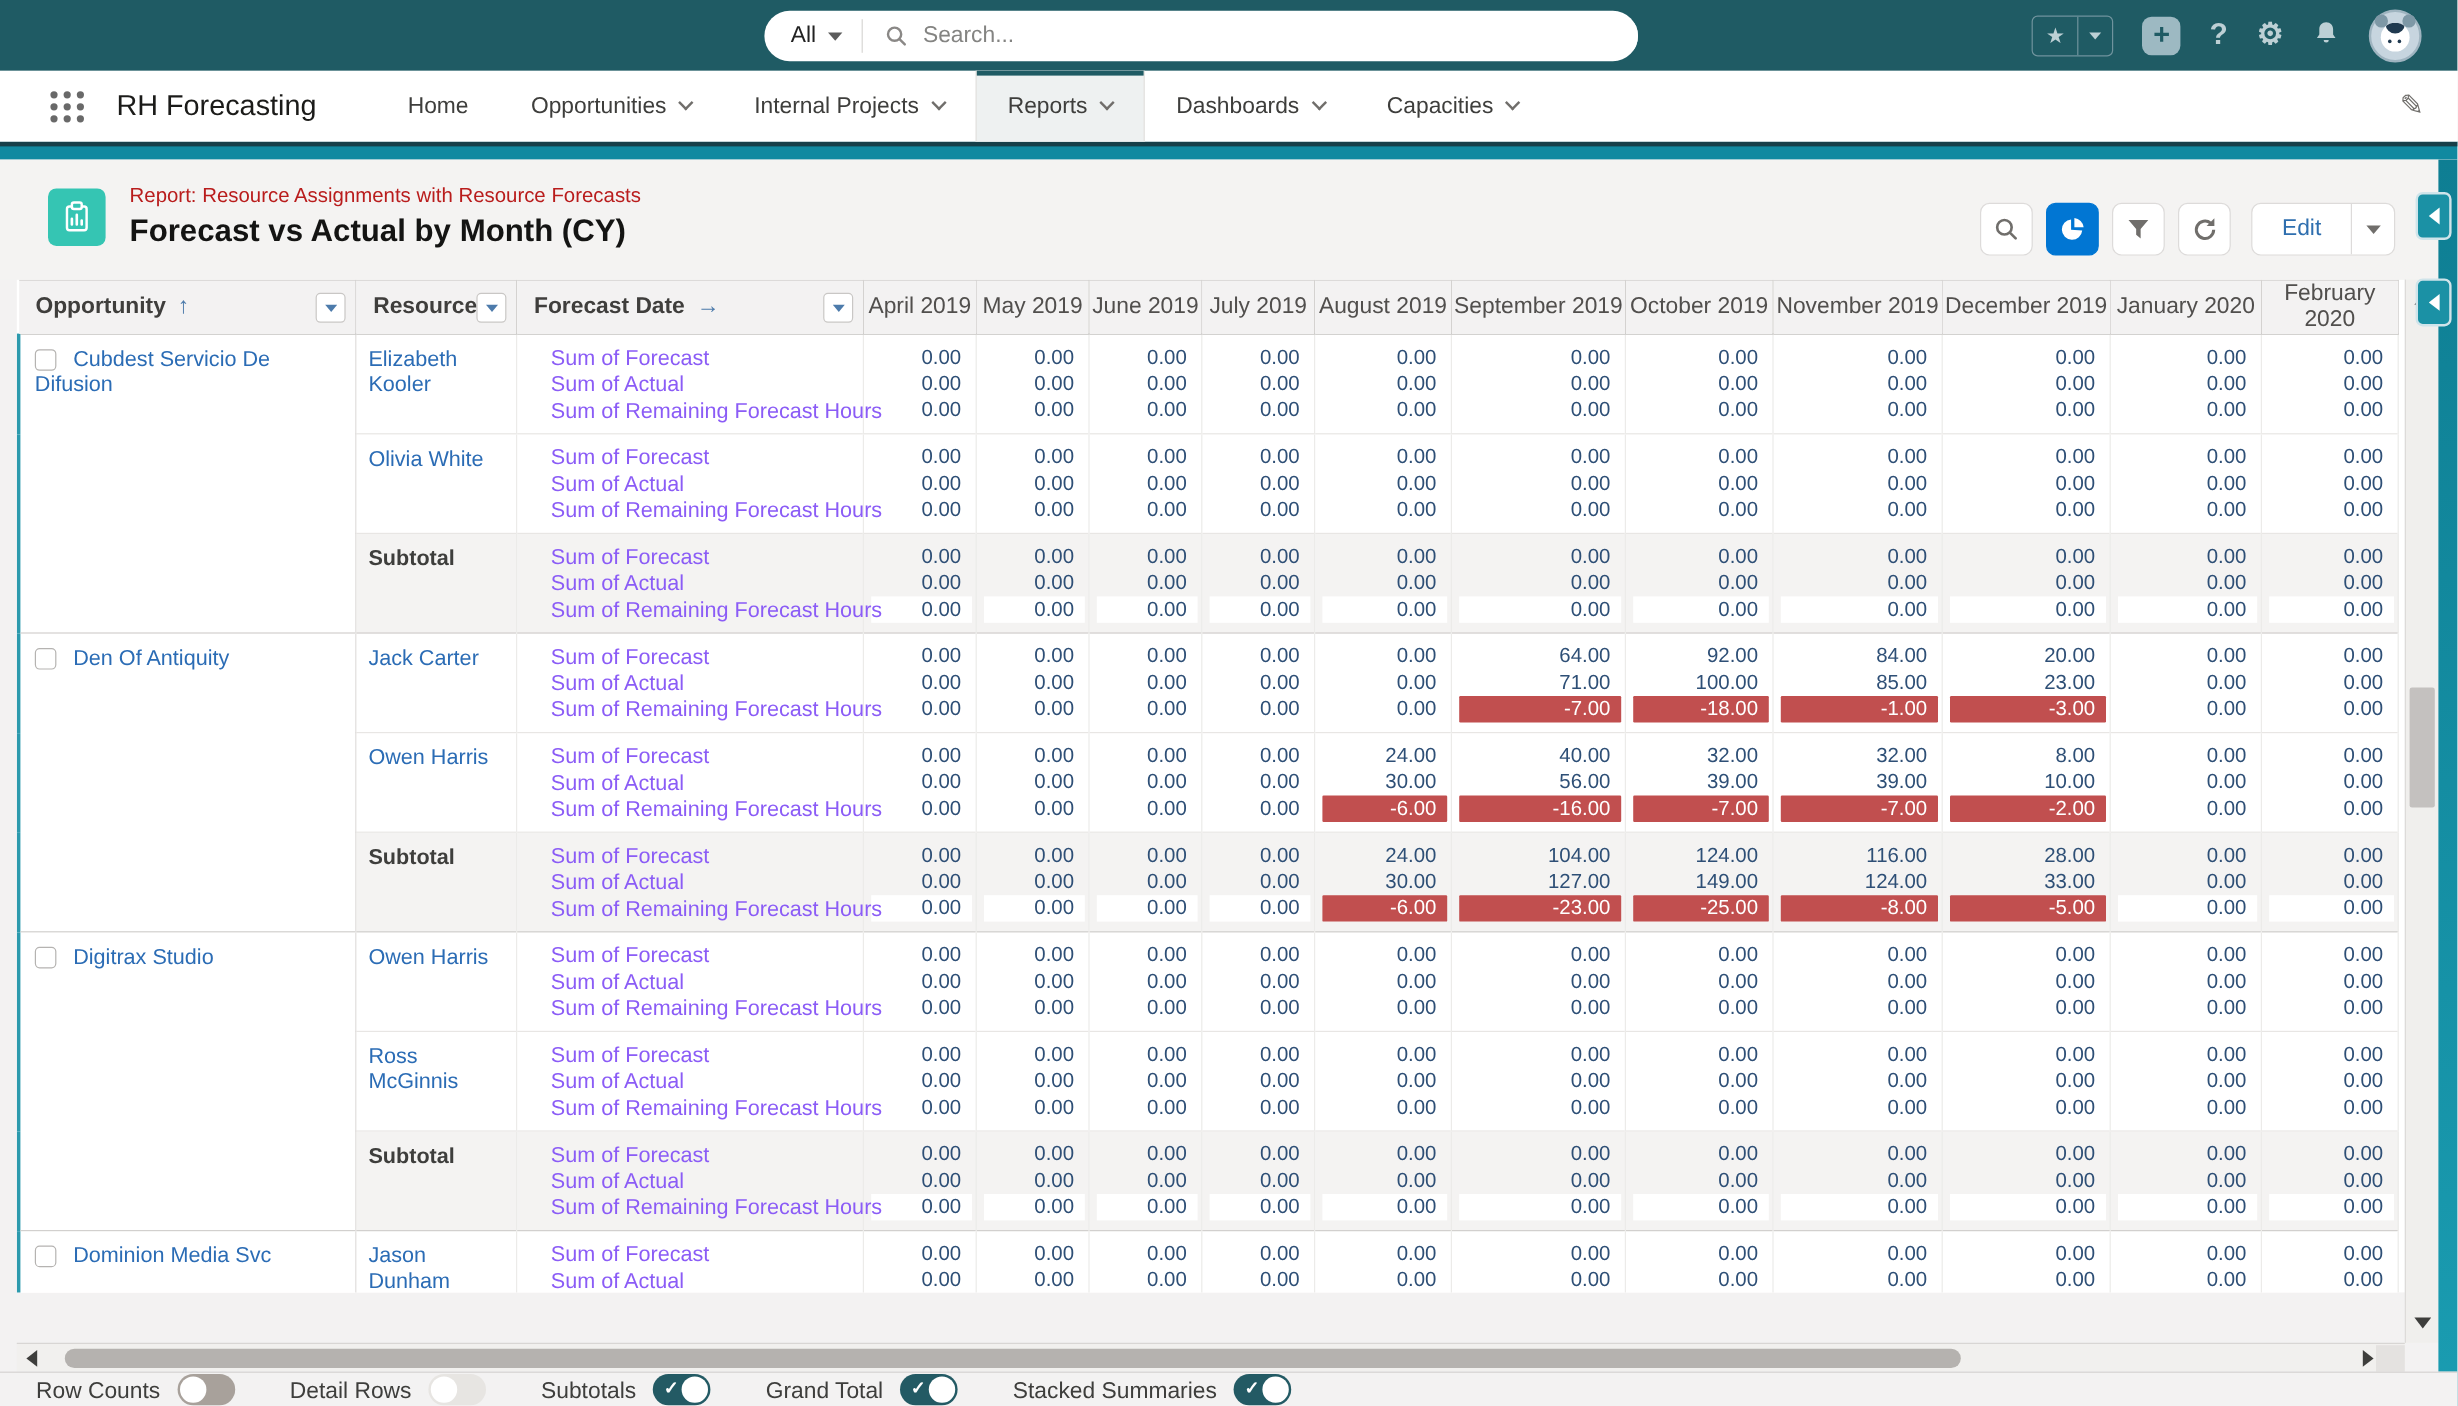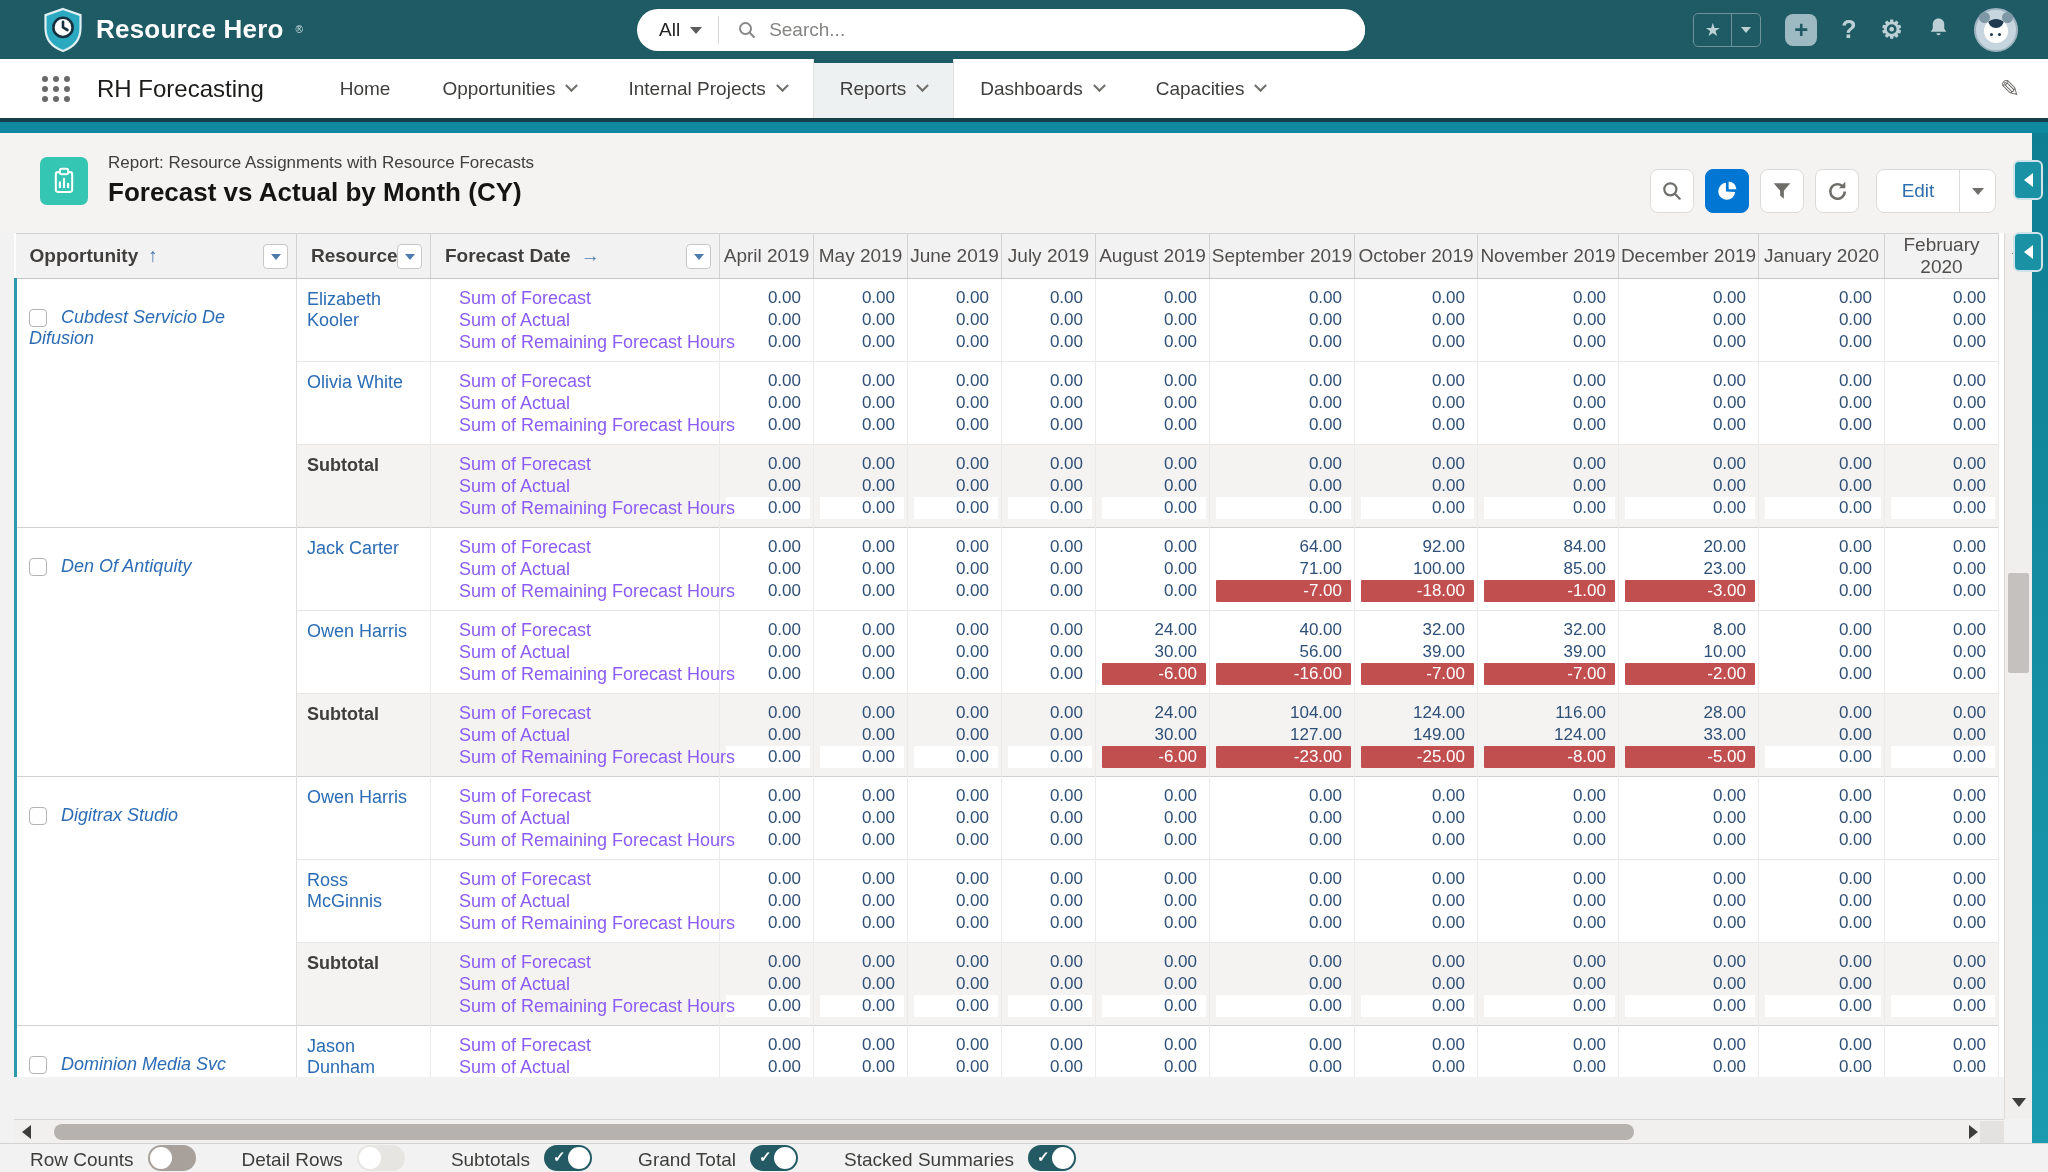--- a/index.html
+++ b/index.html
@@ -47,21 +47,21 @@
   .chev { width:9px; height:9px; border-right:2px solid #706e6b; border-bottom:2px solid #706e6b; transform:rotate(45deg) translate(-2px,-2px); }
   .navpencil { position:absolute; right:28px; font-size:24px; color:#706e6b; cursor:pointer; }
 
   
   .brandband { height:15px; background:#1089a0; border-top:4px solid #163f49; }
 
   
   .rheader { height:100px; background:#f4f3f2; position:relative; padding:20px 0 0 40px; display:flex; }
   .ricon { width:48px; height:48px; border-radius:7px; background:#35c5b3; display:flex; align-items:center; justify-content:center; margin-top:4px; }
   .rtitles { margin-left:20px; }
-  .rtype { font-size:17px; color:#404040; }
+  .rtype { font-size:17px; color:#b91c1c; }
   .rtitle { font-size:26px; font-weight:700; color:#141413; margin-top:4px; }
   .ractions { position:absolute; right:52px; top:36px; display:flex; gap:11px; align-items:center; }
   .abtn { width:44px; height:44px; border:1px solid #dddbda; border-radius:8px; background:#fff; color:#706e6b; display:flex; align-items:center; justify-content:center; cursor:pointer; }
   .abtn.blue { background:#0176d3; border-color:#0176d3; color:#fff; }
   .editsplit { display:flex; height:44px; border:1px solid #dddbda; border-radius:8px; background:#fff; overflow:hidden; margin-left:6px; }
   .editsplit .etxt { width:82px; border:none; background:none; color:#2f6faf; font-size:19px; cursor:pointer; font-family:inherit; }
   .editsplit .ecaret { width:36px; border:none; border-left:1px solid #dddbda; background:none; display:flex; align-items:center; justify-content:center; cursor:pointer; }
   .editsplit .caret-dn { border-top-color:#706e6b; }
 
   
@@ -70,21 +70,21 @@
   thead th { height:45px; background:#f3f2f2; border-right:1px solid #d4d2d0; border-bottom:1px solid #c9c7c5; border-top:1px solid #d4d2d0; font-size:19px; font-weight:700; color:#3f3e3c; position:relative; }
   thead th.tcol { text-align:left; padding-left:14px; }
   thead th.mcol { text-align:center; font-weight:400; color:#514f4d; }
   .sortarrow { color:#4d7bab; margin-left:10px; font-weight:400; }
   .filterbtn { position:absolute; right:8px; top:10px; width:25px; height:25px; background:#fff; border:1px solid #c9c7c5; border-radius:4px; cursor:pointer; display:flex; align-items:center; justify-content:center; }
   .filterbtn .caret-dn { border-left-width:5px; border-right-width:5px; border-top-width:6px; border-top-color:#4d7bab; }
   tbody td { vertical-align:top; border-right:1px solid #ecebe9; }
   tr.block { border-top:1px solid #e8e6e4; }
   tr.gstart { border-top:1px solid #d2d0ce; }
   tr.subtotal td { background:#f4f3f2; }
-  td.opp { background:#fff !important; border-left:3px solid #2c9aad; border-right:1px solid #e0dedd; padding:28px 12px;font-style:italic; }
+  td.opp { background:#fff !important; border-left:3px solid #2c9aad; border-right:1px solid #e0dedd; padding:10px 12px; }
   .cbx { display:inline-block; width:18px; height:18px; border:1px solid #b5b3b1; border-radius:4px; background:#fff; margin-right:14px; vertical-align:-4px; cursor:pointer; }
   a.link { color:#2b6cb5; text-decoration:none; font-size:18px; cursor:pointer; }
   td.res { padding:10px 10px; font-size:18px; }
   .subname { font-weight:700; color:#3e3e3c; font-size:18px; }
   td.meas { padding:8px 12px; }
   .mlabel { font-size:18px; color:#8b5cf6; line-height:22px; height:22px; white-space:nowrap;margin-left:16px; }
   td.num { padding:8px 0; text-align:right; }
   .val { font-size:17px; color:#2e4f76; line-height:22px; height:22px; padding-right:12px; }
   .val.neg { background:#c14f4f; color:#fff; margin:0 3px 0 6px; padding-right:9px; border-radius:1px; }
   .val.chip { background:#fff; margin:0 3px 0 6px; padding-right:9px; }
@@ -125,29 +125,20 @@
   col.c-m0,col.c-m1,col.c-m2,col.c-m3{width:94px;}
   col.c-m4{width:114px;} col.c-m5{width:145px;} col.c-m6{width:123px;} col.c-m7{width:141px;}
   col.c-m8{width:140px;} col.c-m9{width:126px;} col.c-m10{width:114px;}
 </style>
 </head>
 <body>
 
 <div class="stage">
 
   <header class="gh">
-    <div class="logo">
-      <svg width="42" height="46" viewBox="0 0 48 52">
-        <path d="M24 2 L44 9 V24 C44 38 35 46 24 50 C13 46 4 38 4 24 V9 Z" fill="#2aa9c0" stroke="#dff0f3" stroke-width="2.5"></path>
-        <circle cx="24" cy="23" r="11" fill="#fff" stroke="#16303e" stroke-width="3"></circle>
-        <path d="M24 16.5v6.5l5 3" stroke="#16303e" stroke-width="3" fill="none" stroke-linecap="round"></path>
-      </svg>
-      <span class="brandname">Resource Hero</span>
-      <sup>®</sup>
-    </div>
 
     <div class="search">
       <button class="scopebtn">
         <span>All</span>
         <span class="caret-dn"></span>
       </button>
       <span class="sdiv"></span>
       <svg class="mag" width="20" height="20" viewBox="0 0 20 20">
         <circle cx="8.5" cy="8.5" r="5.5" fill="none" stroke="currentColor" stroke-width="2"></circle>
         <path d="M12.8 12.8 L17 17" stroke="currentColor" stroke-width="2" stroke-linecap="round"></path>

